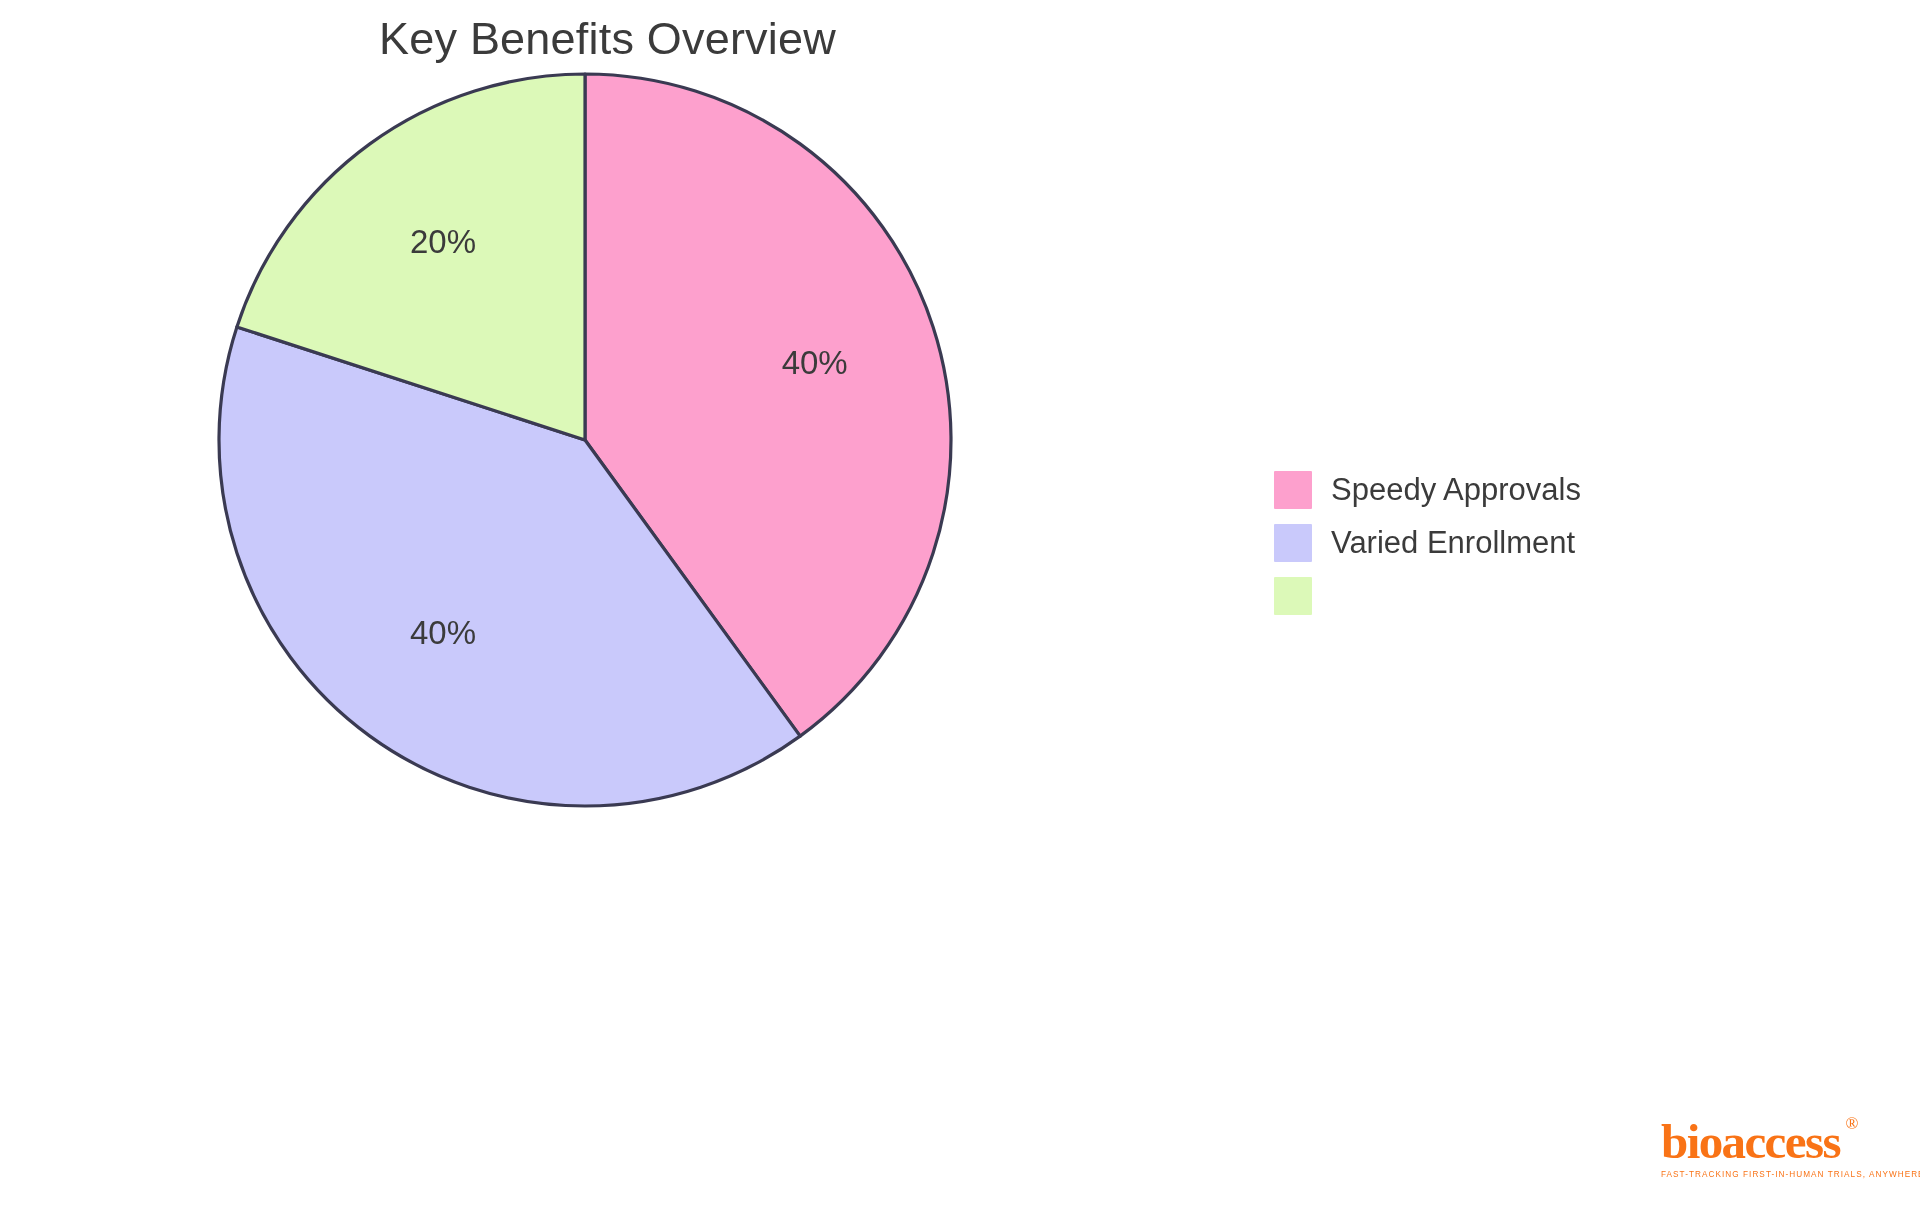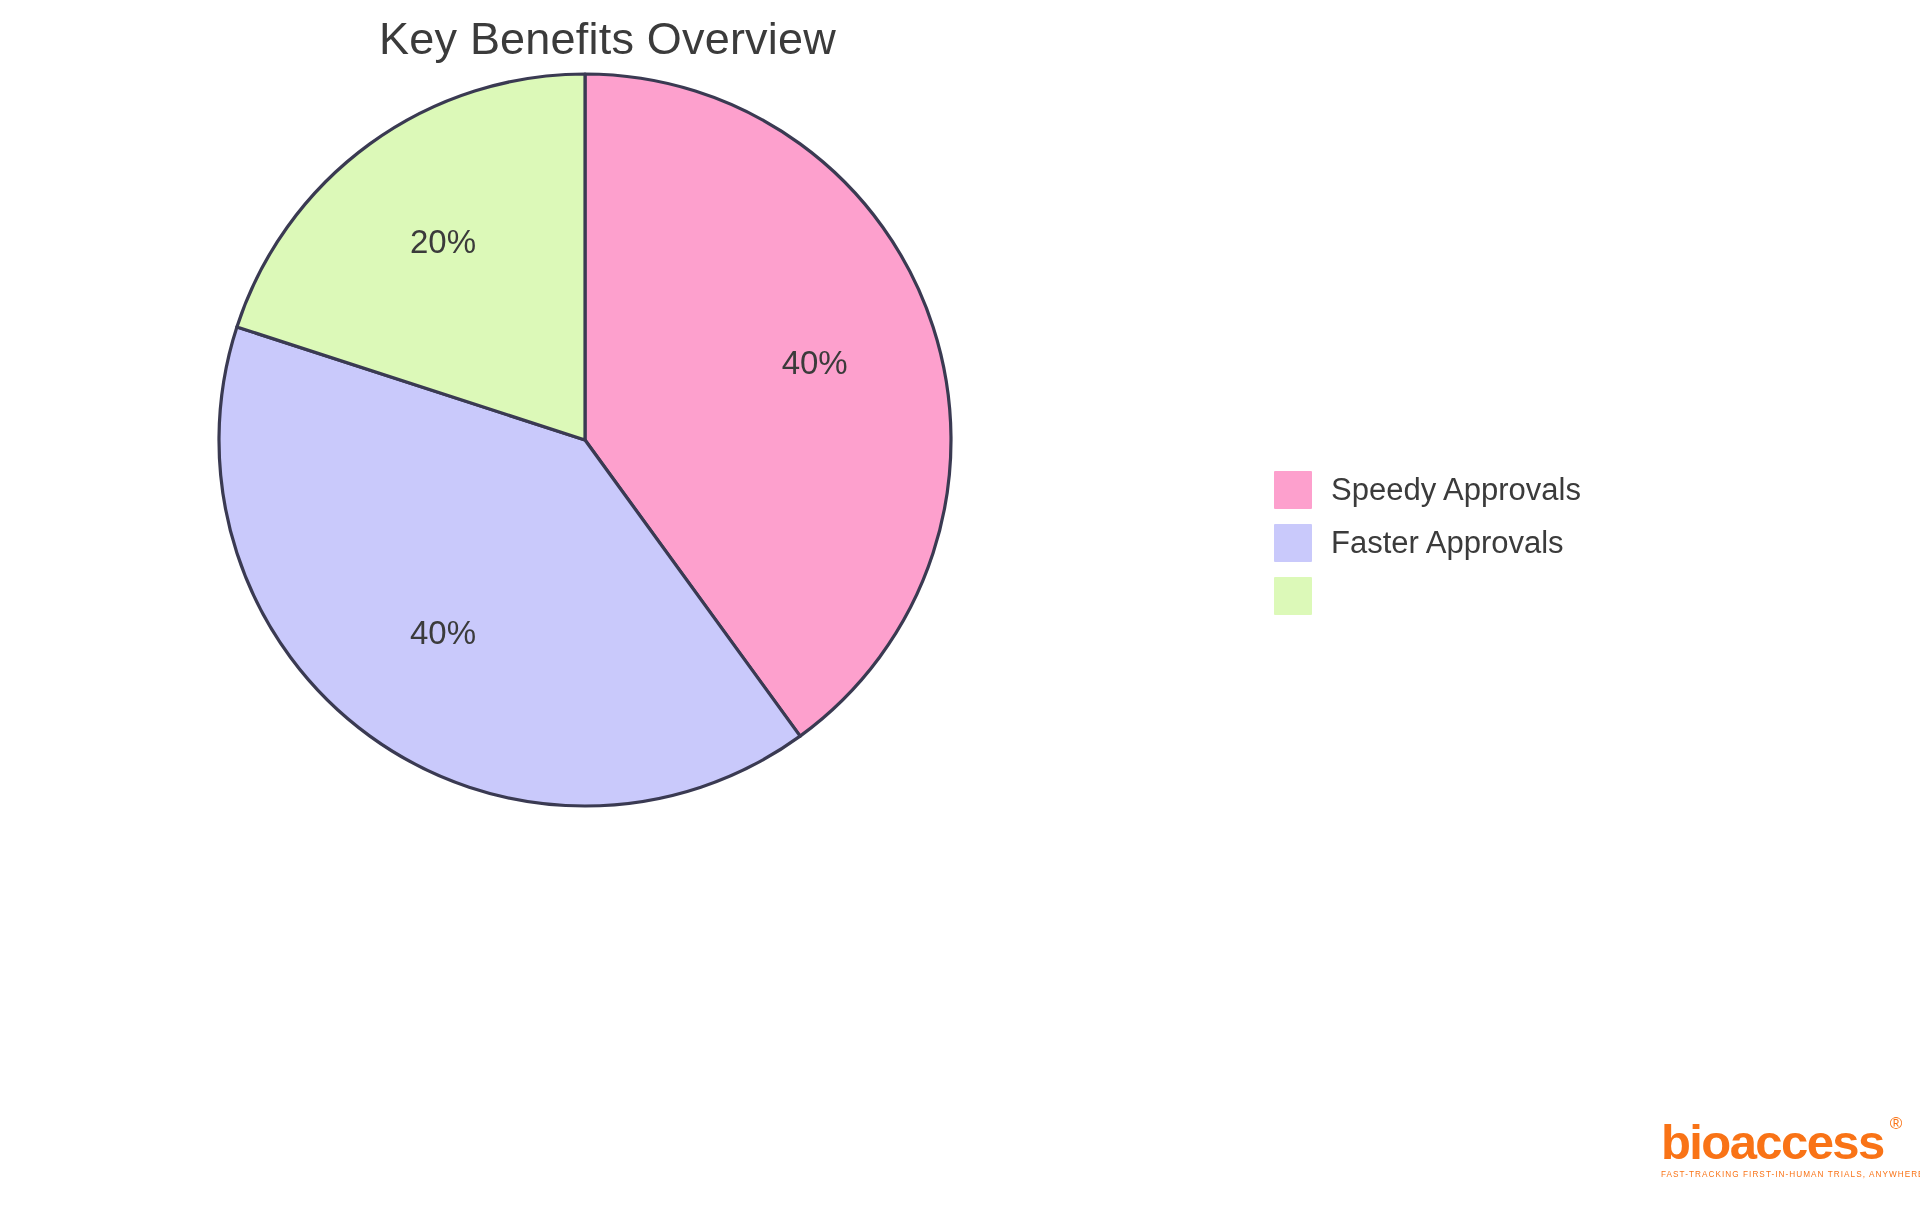--- a/index.html
+++ b/index.html
@@ -86,20 +86,21 @@
     text-align: left;
   }
   #logo-wordmark {
     position: relative;
     display: inline-block;
     font-size: 49px;
     font-weight: bold;
     color: #f97316;
     letter-spacing: -1.6px;
     line-height: 50px;
+    font-family: Liberation Serif, serif;
   }
   #logo-reg {
     position: absolute;
     top: -2px;
     right: -17px;
     font-size: 17px;
     font-weight: normal;
     line-height: 17px;
     color: #f97316;
   }
@@ -134,21 +135,21 @@
     </svg>
   </div>
 
   <div id="legend">
     <div class="legend-row">
       <span class="legend-swatch" style="background: rgb(253, 160, 205);"></span>
       <span class="legend-label">Speedy Approvals</span>
     </div>
     <div class="legend-row">
       <span class="legend-swatch" style="background: rgb(201, 201, 251);"></span>
-      <span class="legend-label">Faster Approvals</span>
+      <span class="legend-label">Varied Enrollment</span>
     </div>
     <div class="legend-row">
       <span class="legend-swatch" style="background: rgb(220, 249, 184);"></span>
     </div>
   </div>
 
   <div id="logo">
     <div id="logo-wordmark">
       <span>bioaccess</span>
       <span id="logo-reg">®</span>

